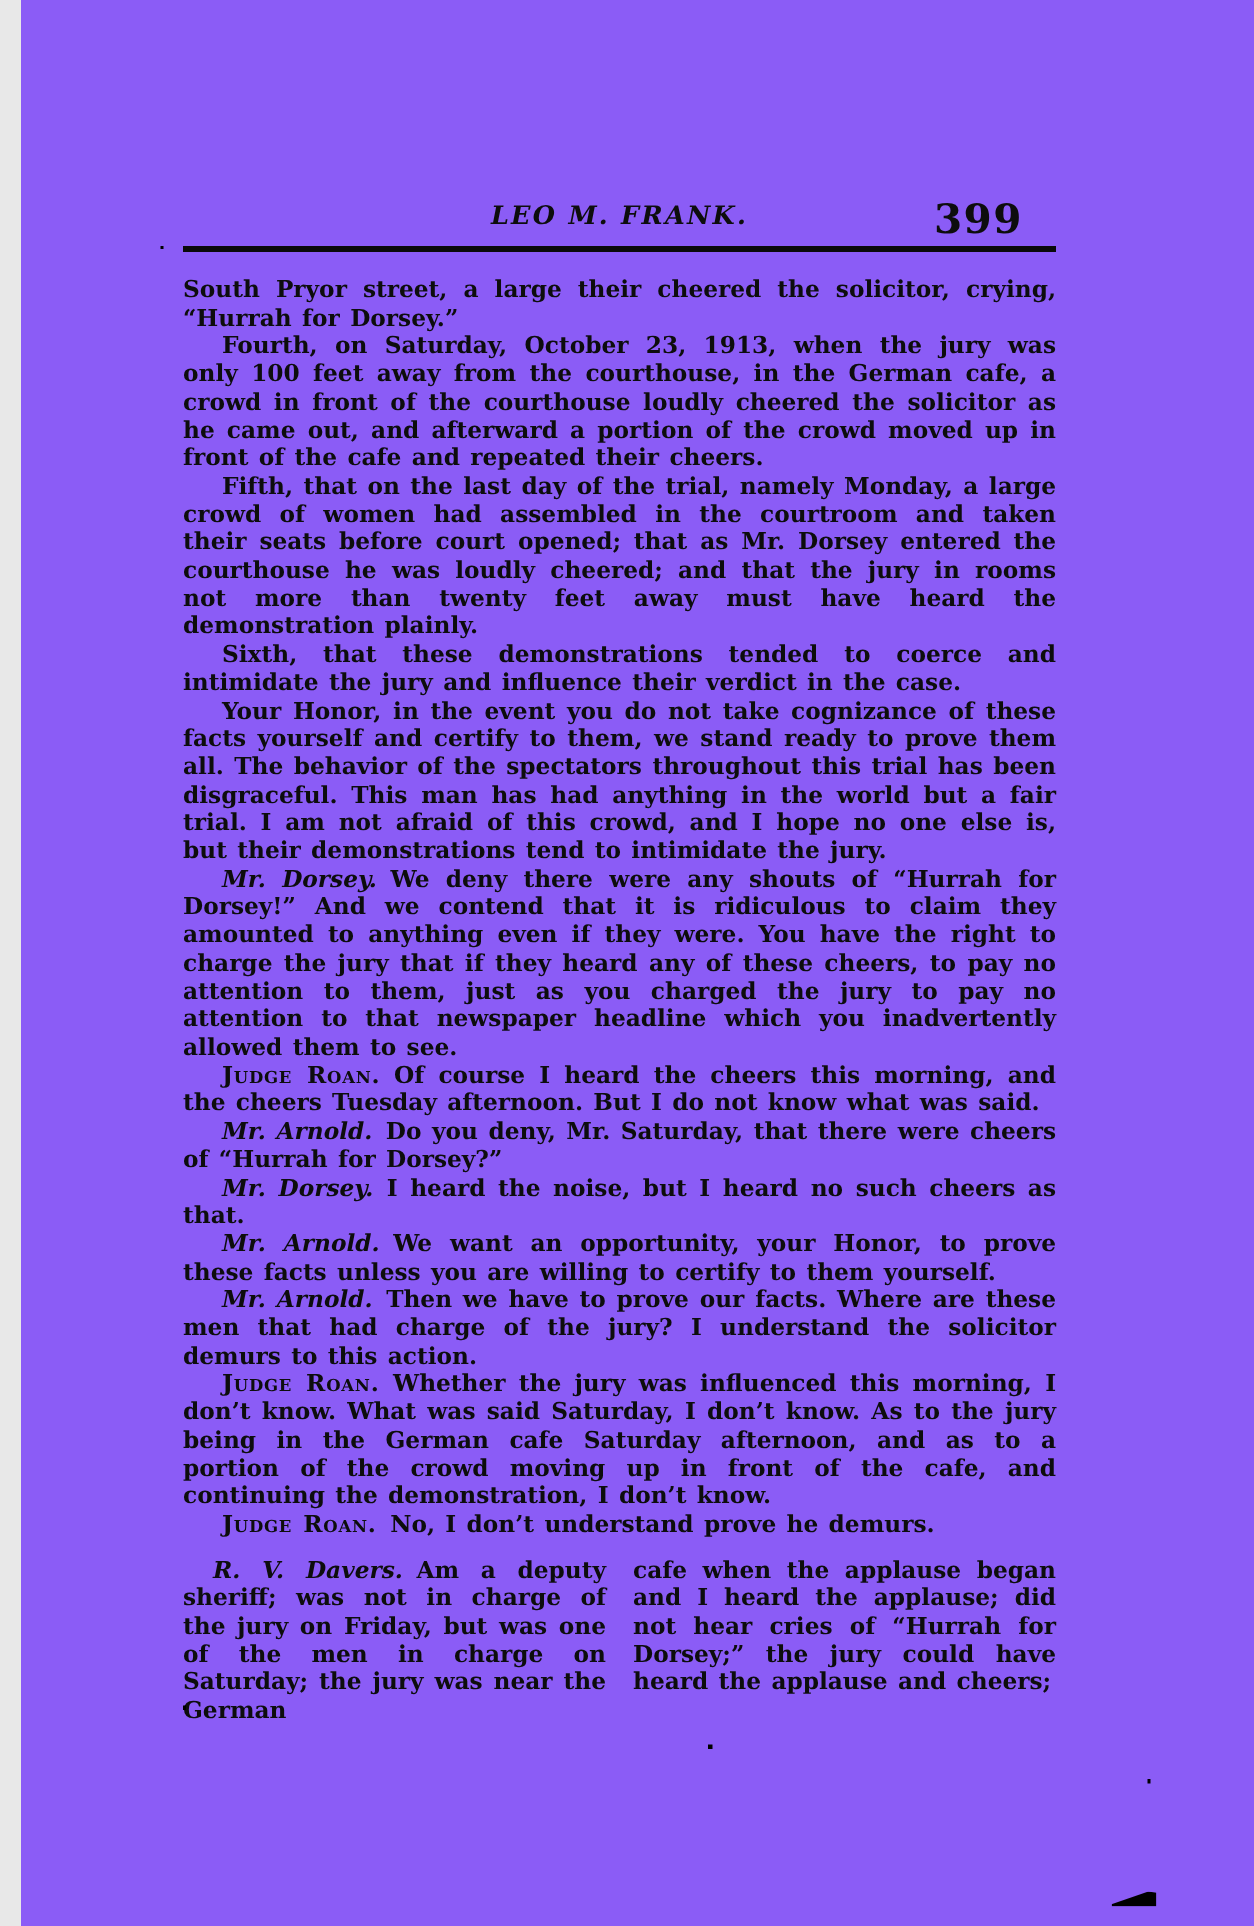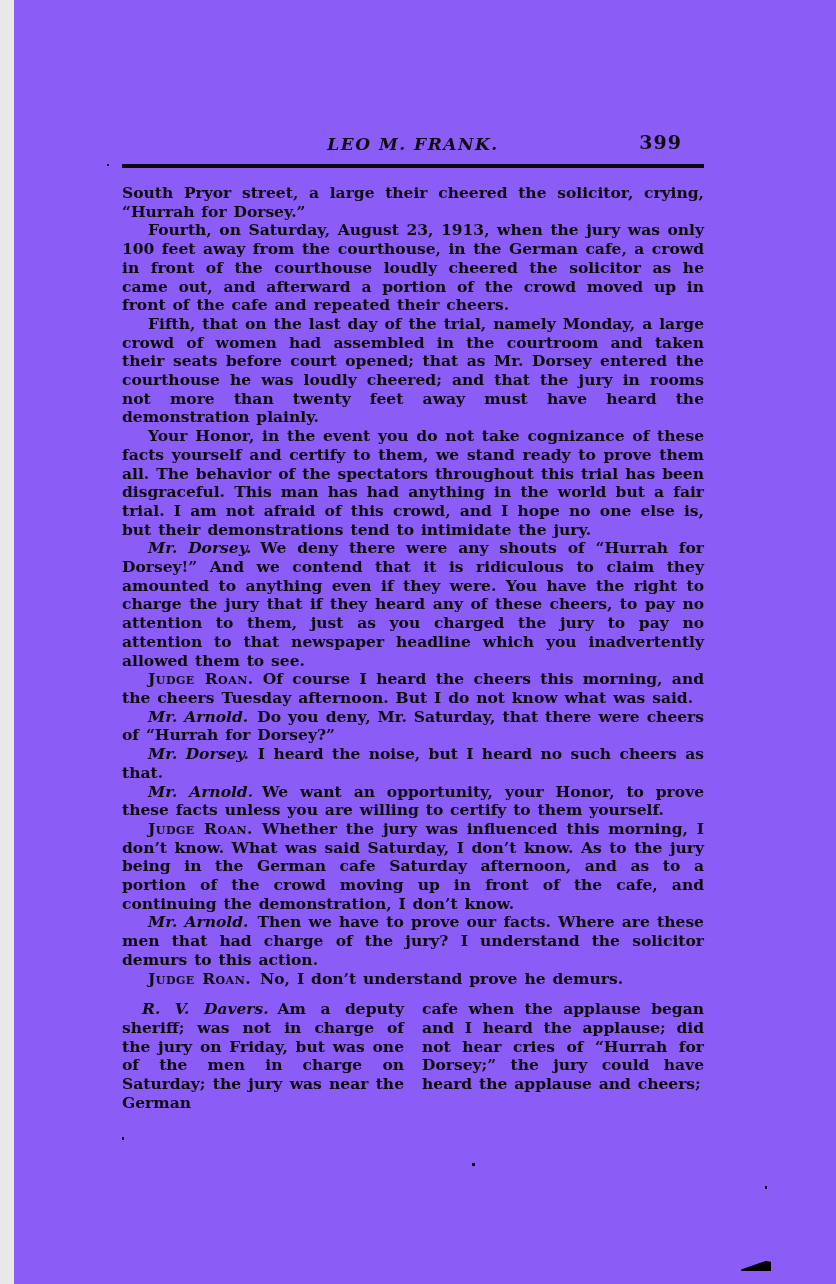--- a/index.html
+++ b/index.html
@@ -25,21 +25,21 @@
     font-style: italic;
     font-weight: bold;
     font-size: 17px;
     letter-spacing: 1.5px;
   }
   .head-page {
     position: absolute;
     right: 22px;
     top: -3px;
     font-weight: bold;
-    font-size: 19px;
+    font-size: 27px;
     letter-spacing: 1px;
   }
   .head-rule {
     border: none;
     border-top: 4px solid #0a0a0a;
     margin: 4px 0 0 0;
   }
   .body-text { margin-top: 16px; }
   p.para {
     margin: 0;
@@ -79,30 +79,31 @@
   <div class="content">
 
     <div class="running-head">
       <div class="head-title">LEO M. FRANK.</div>
       <div class="head-page">399</div>
     </div>
     <hr class="head-rule">
 
     <div class="body-text">
       <p class="para no-indent"><span>South Pryor street, a large their cheered the solicitor, crying, “Hurrah for Dorsey.”</span></p>
-      <p class="para"><span>Fourth, on Saturday, August 23, 1913, when the jury was only 100 feet away from the courthouse, in the German cafe, a crowd in front of the courthouse loudly cheered the solicitor as he came out, and afterward a portion of the crowd moved up in front of the cafe and repeated their cheers.</span></p>
+      <p class="para"><span>Fourth, on Saturday, October 23, 1913, when the jury was only 100 feet away from the courthouse, in the German cafe, a crowd in front of the courthouse loudly cheered the solicitor as he came out, and afterward a portion of the crowd moved up in front of the cafe and repeated their cheers.</span></p>
       <p class="para"><span>Fifth, that on the last day of the trial, namely Monday, a large crowd of women had assembled in the courtroom and taken their seats before court opened; that as Mr. Dorsey entered the courthouse he was loudly cheered; and that the jury in rooms not more than twenty feet away must have heard the demonstration plainly.</span></p>
+      <p class="para"><span>Sixth, that these demonstrations tended to coerce and intimidate the jury and influence their verdict in the case.</span></p>
       <p class="para"><span>Your Honor, in the event you do not take cognizance of these facts yourself and certify to them, we stand ready to prove them all.  The behavior of the spectators throughout this trial has been disgraceful.  This man has had anything in the world but a fair trial.  I am not afraid of this crowd, and I hope no one else is, but their demonstrations tend to intimidate the jury.</span></p>
       <p class="para"><span class="speaker">Mr. Dorsey.</span><span>We deny there were any shouts of “Hurrah for Dorsey!”  And we contend that it is ridiculous to claim they amounted to anything even if they were.  You have the right to charge the jury that if they heard any of these cheers, to pay no attention to them, just as you charged the jury to pay no attention to that newspaper headline which you inadvertently allowed them to see.</span></p>
       <p class="para"><span class="speaker smallcaps">Judge Roan.</span><span>Of course I heard the cheers this morning, and the cheers Tuesday afternoon.  But I do not know what was said.</span></p>
       <p class="para"><span class="speaker">Mr. Arnold.</span><span>Do you deny, Mr. Saturday, that there were cheers of “Hurrah for Dorsey?”</span></p>
       <p class="para"><span class="speaker">Mr. Dorsey.</span><span>I heard the noise, but I heard no such cheers as that.</span></p>
       <p class="para"><span class="speaker">Mr. Arnold.</span><span>We want an opportunity, your Honor, to prove these facts unless you are willing to certify to them yourself.</span></p>
+      <p class="para"><span class="speaker">Mr. Arnold.</span><span>Then we have to prove our facts.  Where are these men that had charge of the jury?  I understand the solicitor demurs to this action.</span></p>
       <p class="para"><span class="speaker smallcaps">Judge Roan.</span><span>Whether the jury was influenced this morning, I don’t know.  What was said Saturday, I don’t know.  As to the jury being in the German cafe Saturday afternoon, and as to a portion of the crowd moving up in front of the cafe, and continuing the demonstration, I don’t know.</span></p>
-      <p class="para"><span class="speaker">Mr. Arnold.</span><span>Then we have to prove our facts.  Where are these men that had charge of the jury?  I understand the solicitor demurs to this action.</span></p>
       <p class="para"><span class="speaker smallcaps">Judge Roan.</span><span>No, I don’t understand prove he demurs.</span></p>
     </div>
 
     <div class="columns">
       <div class="col">
         <p class="para first-indent"><span class="speaker">R. V. Davers.</span><span>Am a deputy sheriff; was not in charge of the jury on Friday, but was one of the men in charge on Saturday; the jury was near the German</span></p>
       </div>
       <div class="col">
         <p class="para"><span>cafe when the applause began and I heard the applause; did not hear cries of “Hurrah for Dorsey;” the jury could have heard the applause and cheers;</span></p>
       </div>

